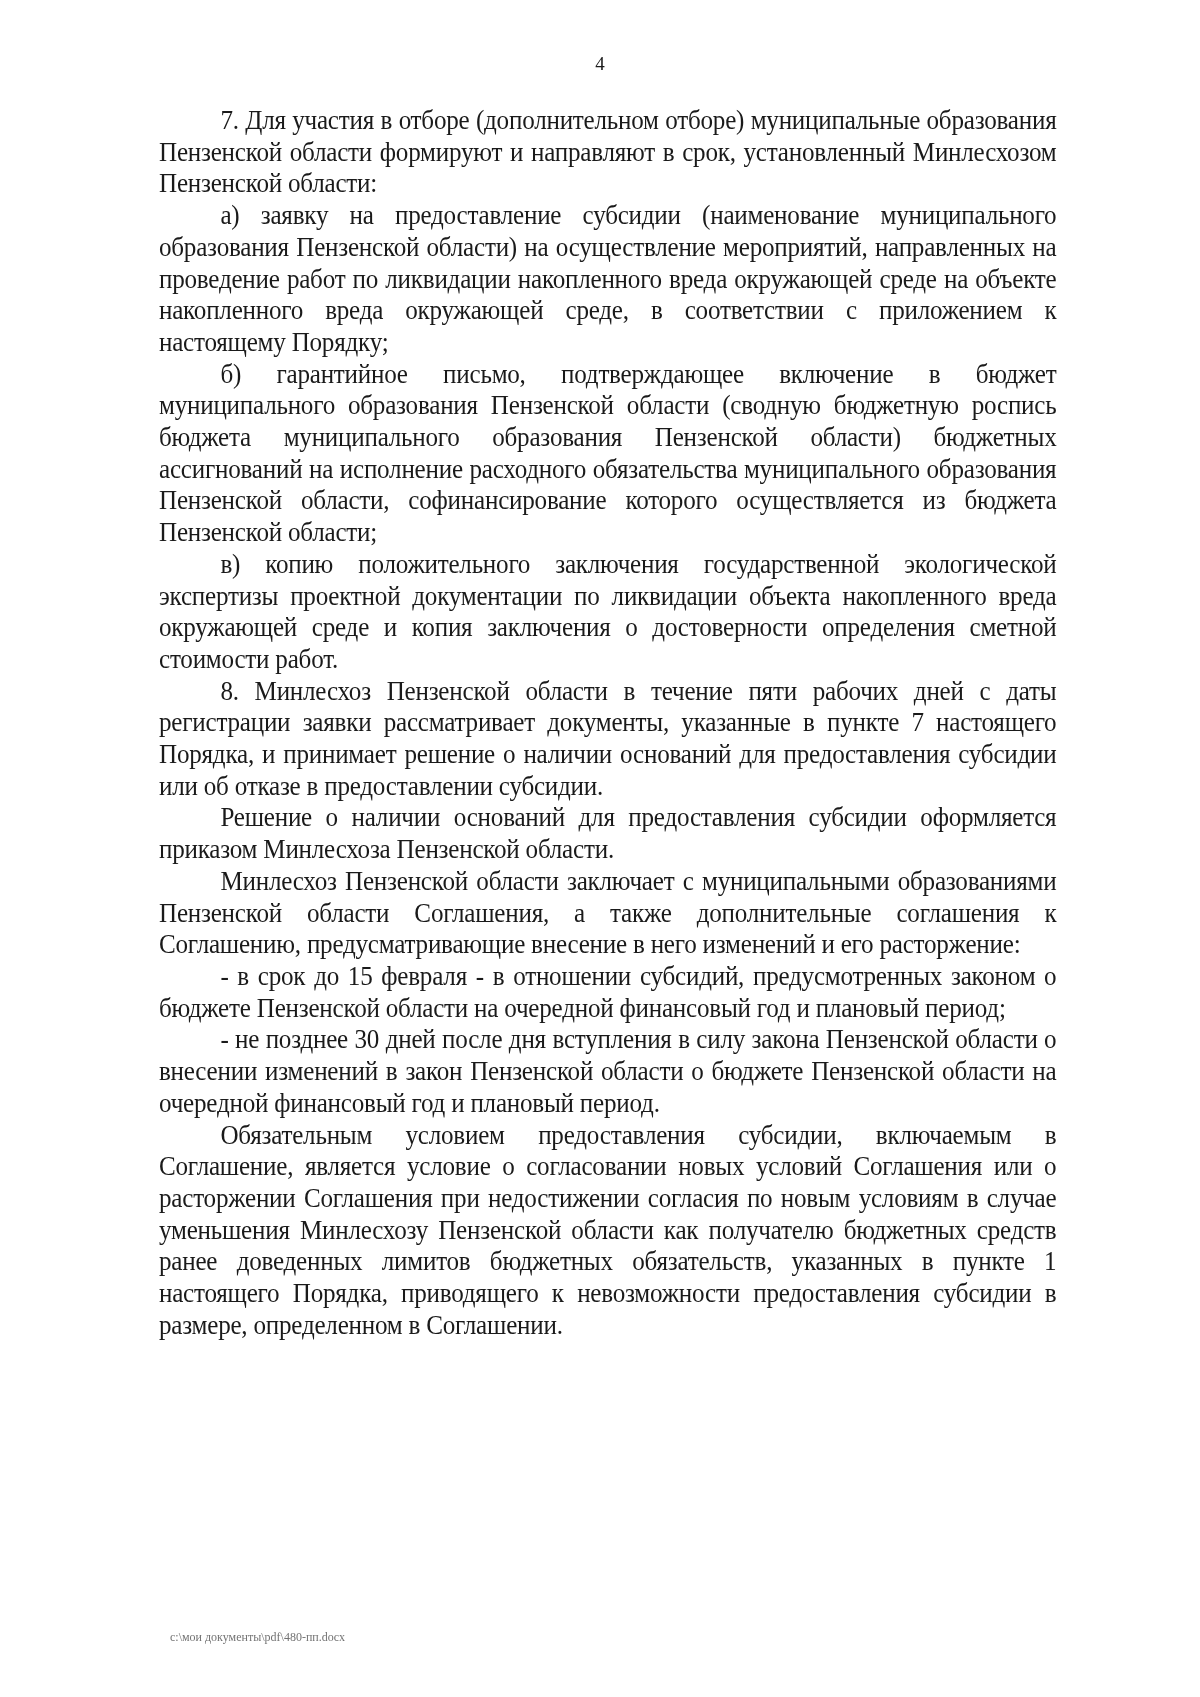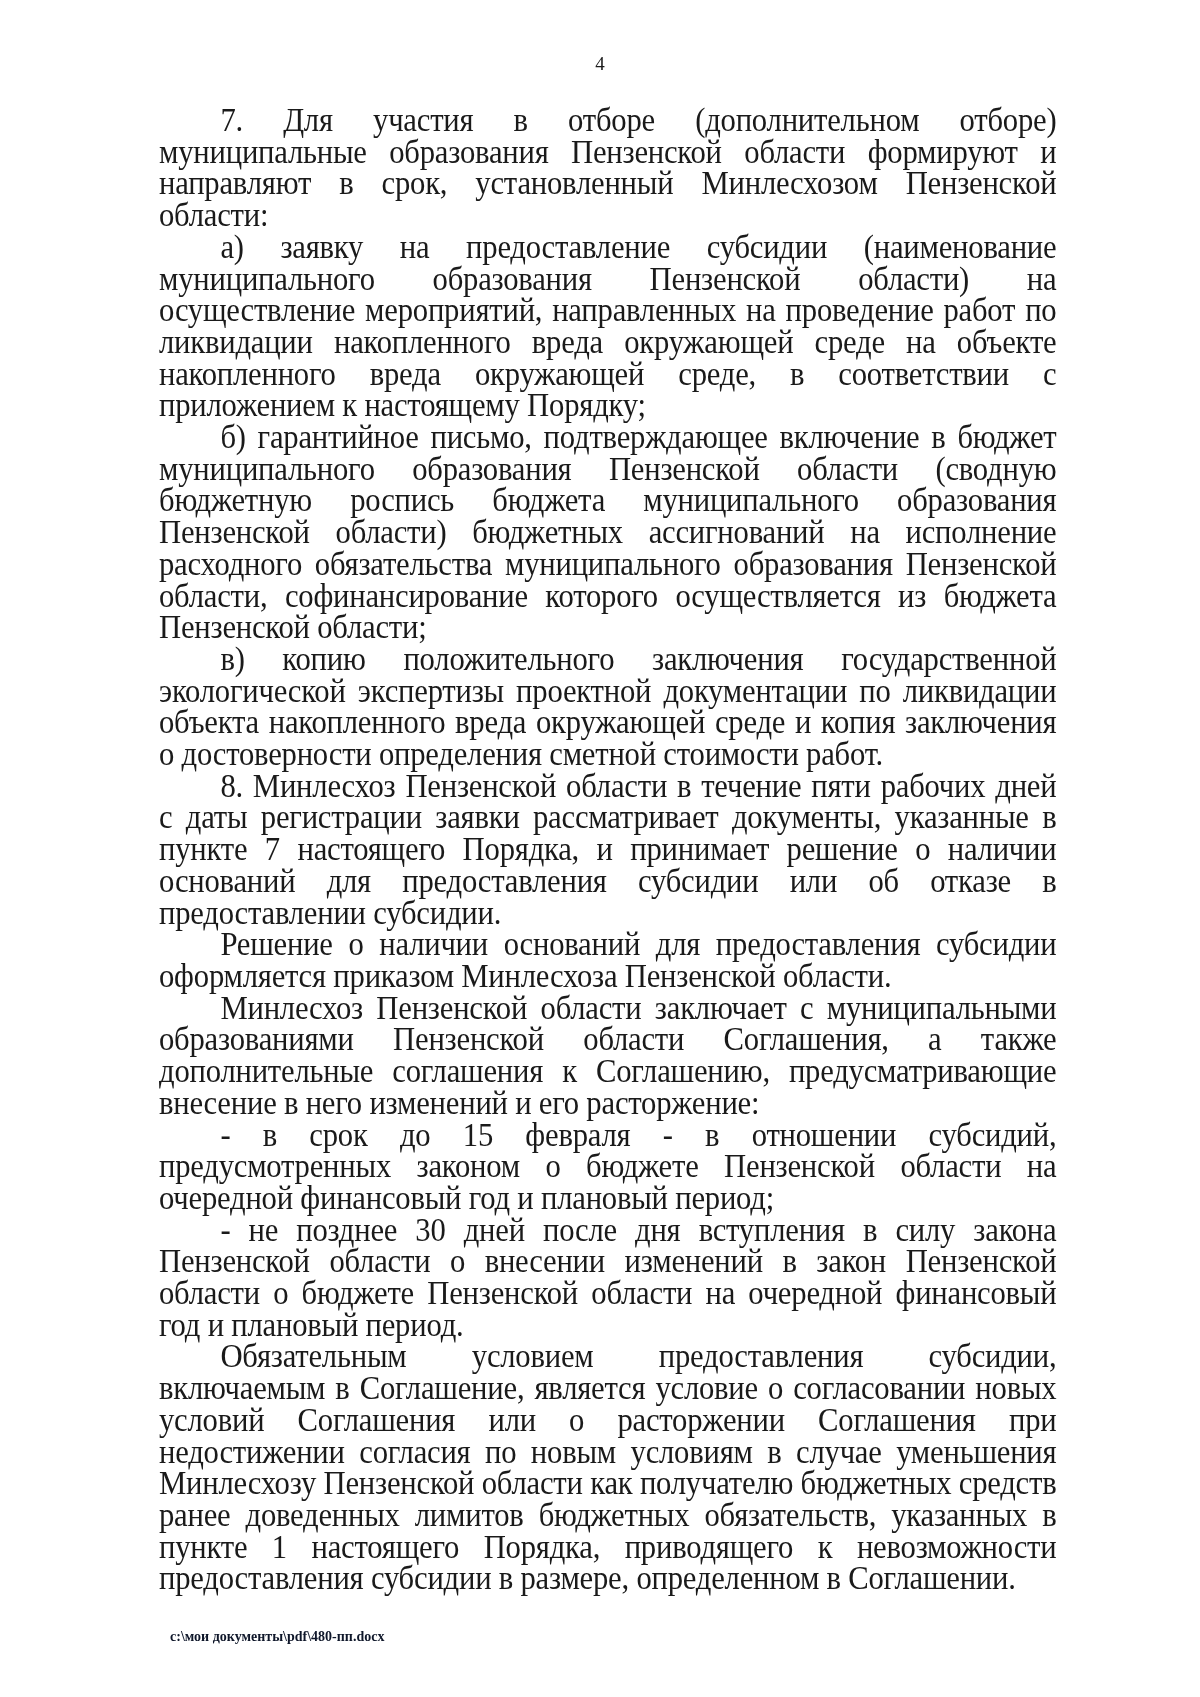--- a/index.html
+++ b/index.html
@@ -22,42 +22,41 @@
       width: 1200px;
       text-align: center;
       font-size: 19px;
       line-height: 24px;
     }
     .body-text {
       position: absolute;
       top: 105px;
       left: 159px;
       width: 898px;
-      font-size: 33px;
+      font-size: 27px;
       line-height: 31.7px;
       letter-spacing: -0.25px;
     }
     .para {
       margin: 0;
       text-align: justify;
       text-indent: 66px;
       hyphens: none;
       transform: scaleX(0.93);
       transform-origin: left top;
       width: 965px;
     }
     .footer-path {
       position: absolute;
       top: 1628px;
       left: 170px;
-      font-size: 14px;
+      font-size: 12px;
       line-height: 18px;
       font-family: "Liberation Serif", serif;
-      color: #0f172a;
-      font-weight: bold;
+      color: #737373;
     }
   </style>
 </head>
 <body>
 
 <div class="page-number">4</div>
 
 <div class="body-text">
   <p class="para">7. Для участия в отборе (дополнительном отборе) муниципальные образования Пензенской области формируют и направляют в срок, установленный Минлесхозом Пензенской области:</p>
   <p class="para">а) заявку на предоставление субсидии (наименование муниципального образования Пензенской области) на осуществление мероприятий, направленных на проведение работ по ликвидации накопленного вреда окружающей среде на объекте накопленного вреда окружающей среде, в соответствии с приложением к настоящему Порядку;</p>

